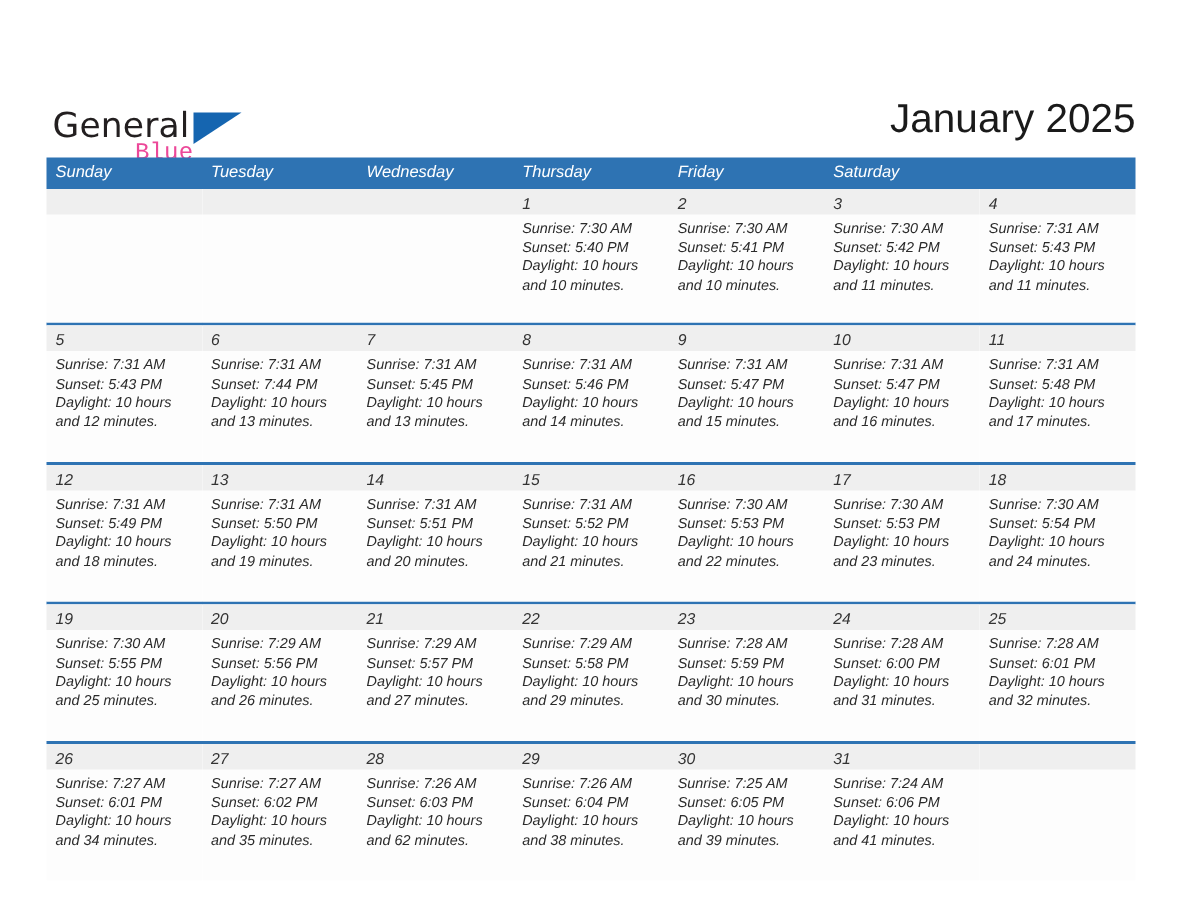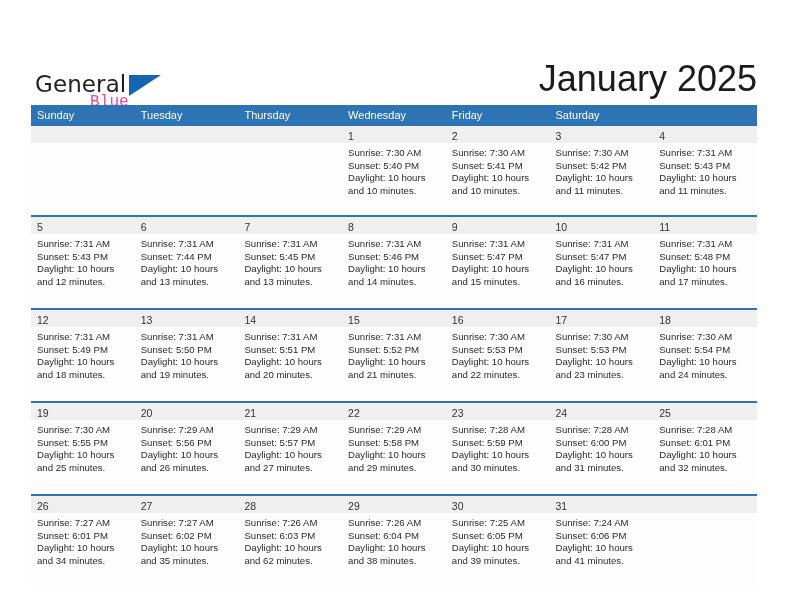--- a/index.html
+++ b/index.html
@@ -69,41 +69,42 @@
     border-bottom: 21px solid transparent;
   }
 
   .title-block {
     position: absolute;
     right: 0;
     top: 0;
     text-align: right;
   }
   .cal-title {
-    font-size: 36px;
+    font-size: 27px;
     color: #1a1a1a;
     font-weight: 400;
     line-height: 34px;
     white-space: nowrap;
   }
   .cal-subtitle {
     margin-top: 7px;
     font-size: 14.5px;
     color: #1a1a1a;
     font-weight: 400;
     line-height: 18px;
     white-space: nowrap;
   }
 
   
   .calendar {
     position: absolute;
     left: 31px;
     top: 105px;
     width: 726px;
+    font-style: italic;
   }
 
   .dow-row {
     display: flex;
     background: #2e73b3;
     height: 21px;
   }
   .dow-cell {
     width: 103.71px;
     box-sizing: border-box;
@@ -170,22 +171,22 @@
       <div class="cal-subtitle">Lakeland, Georgia, United States</div>
     </div>
 
   </div>
 
   <div class="calendar">
 
     <div class="dow-row">
       <div class="dow-cell">Sunday</div>
       <div class="dow-cell">Tuesday</div>
+      <div class="dow-cell">Wednesday</div>
       <div class="dow-cell">Thursday</div>
-      <div class="dow-cell">Wednesday</div>
       <div class="dow-cell">Friday</div>
       <div class="dow-cell">Saturday</div>
     </div>
 
     <div id="weeks-container">
         <div class="week-row first">
           <div class="day-cell empty">
             <div class="day-number-band"><span class="day-number"></span></div>
           </div>
           <div class="day-cell empty">

